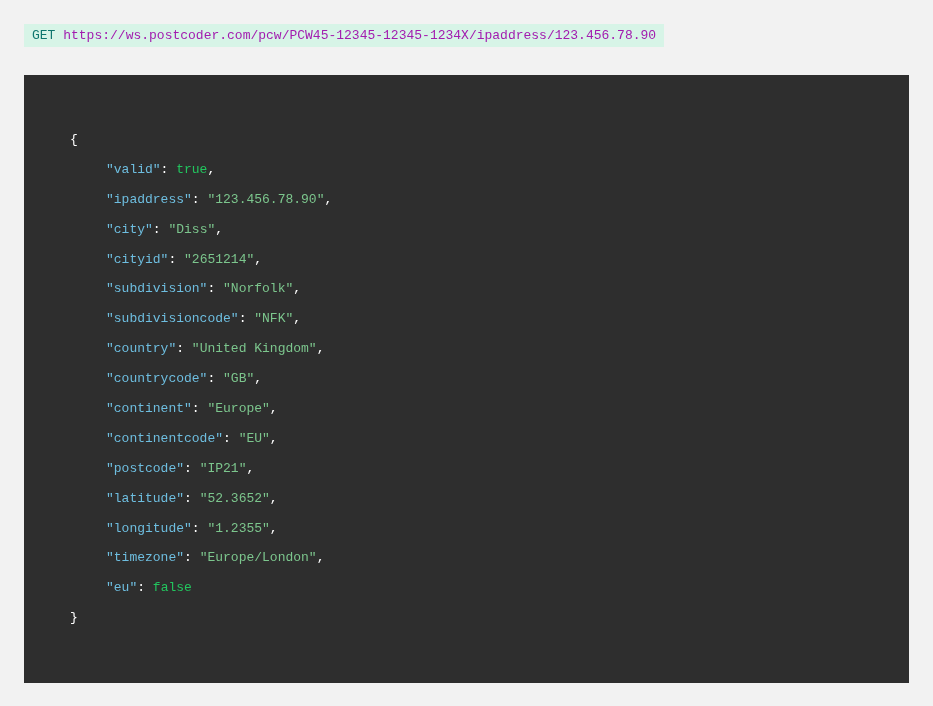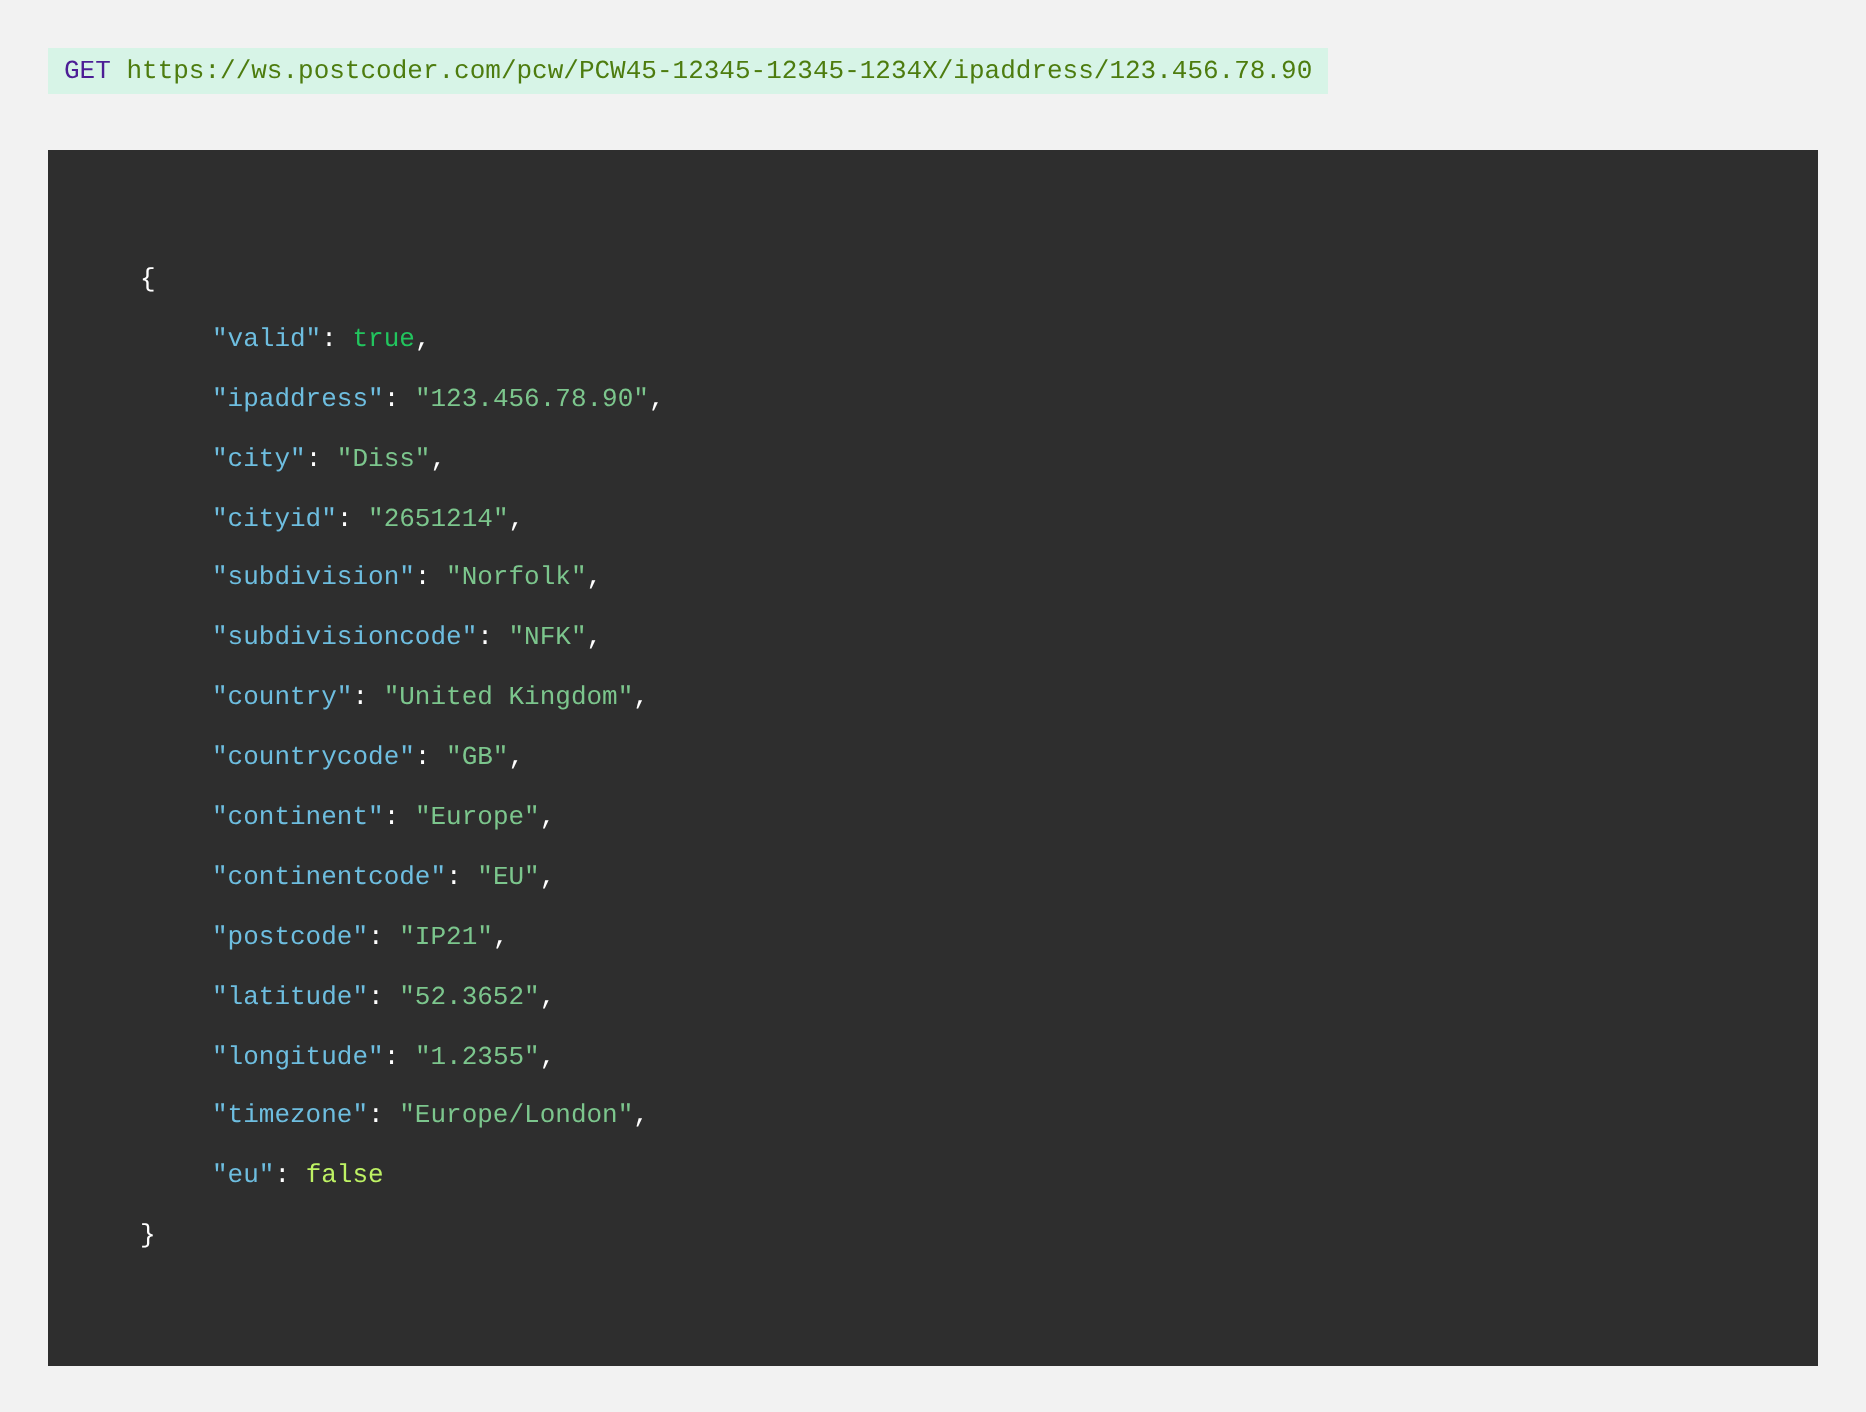--- a/index.html
+++ b/index.html
@@ -15,24 +15,24 @@
       width: 933px;
     }
     .request-line {
       background: #d7f4e7;
       padding: 4px 8px;
       display: inline-block;
       margin-bottom: 28px;
       color: #3a3a3a;
     }
     .request-method {
-      color: #4c1d95;
+      color: #0f766e;
     }
     .request-url {
-      color: #4d7c0f;
+      color: #a21caf;
       margin-top: 17px;
     }
     .code-block {
       background: #2e2e2e;
       color: #ffffff;
       padding: 50px 46px;
       line-height: 2.3;
       font-family: Consolas, Monaco, 'Courier New', monospace;
       font-size: 13px;
       white-space: pre;
@@ -43,21 +43,21 @@
     .key {
       color: #6ebee0;
     }
     .string {
       color: #7cc68d;
     }
     .boolean-true {
       color: #22c55e;
     }
     .boolean-false {
-      color: #bef264;
+      color: #22c55e;
     }
     .punct {
       color: #ffffff;
     }
     .indent {
       display: inline-block;
       width: 36px;
     }
   </style>
 </head>

